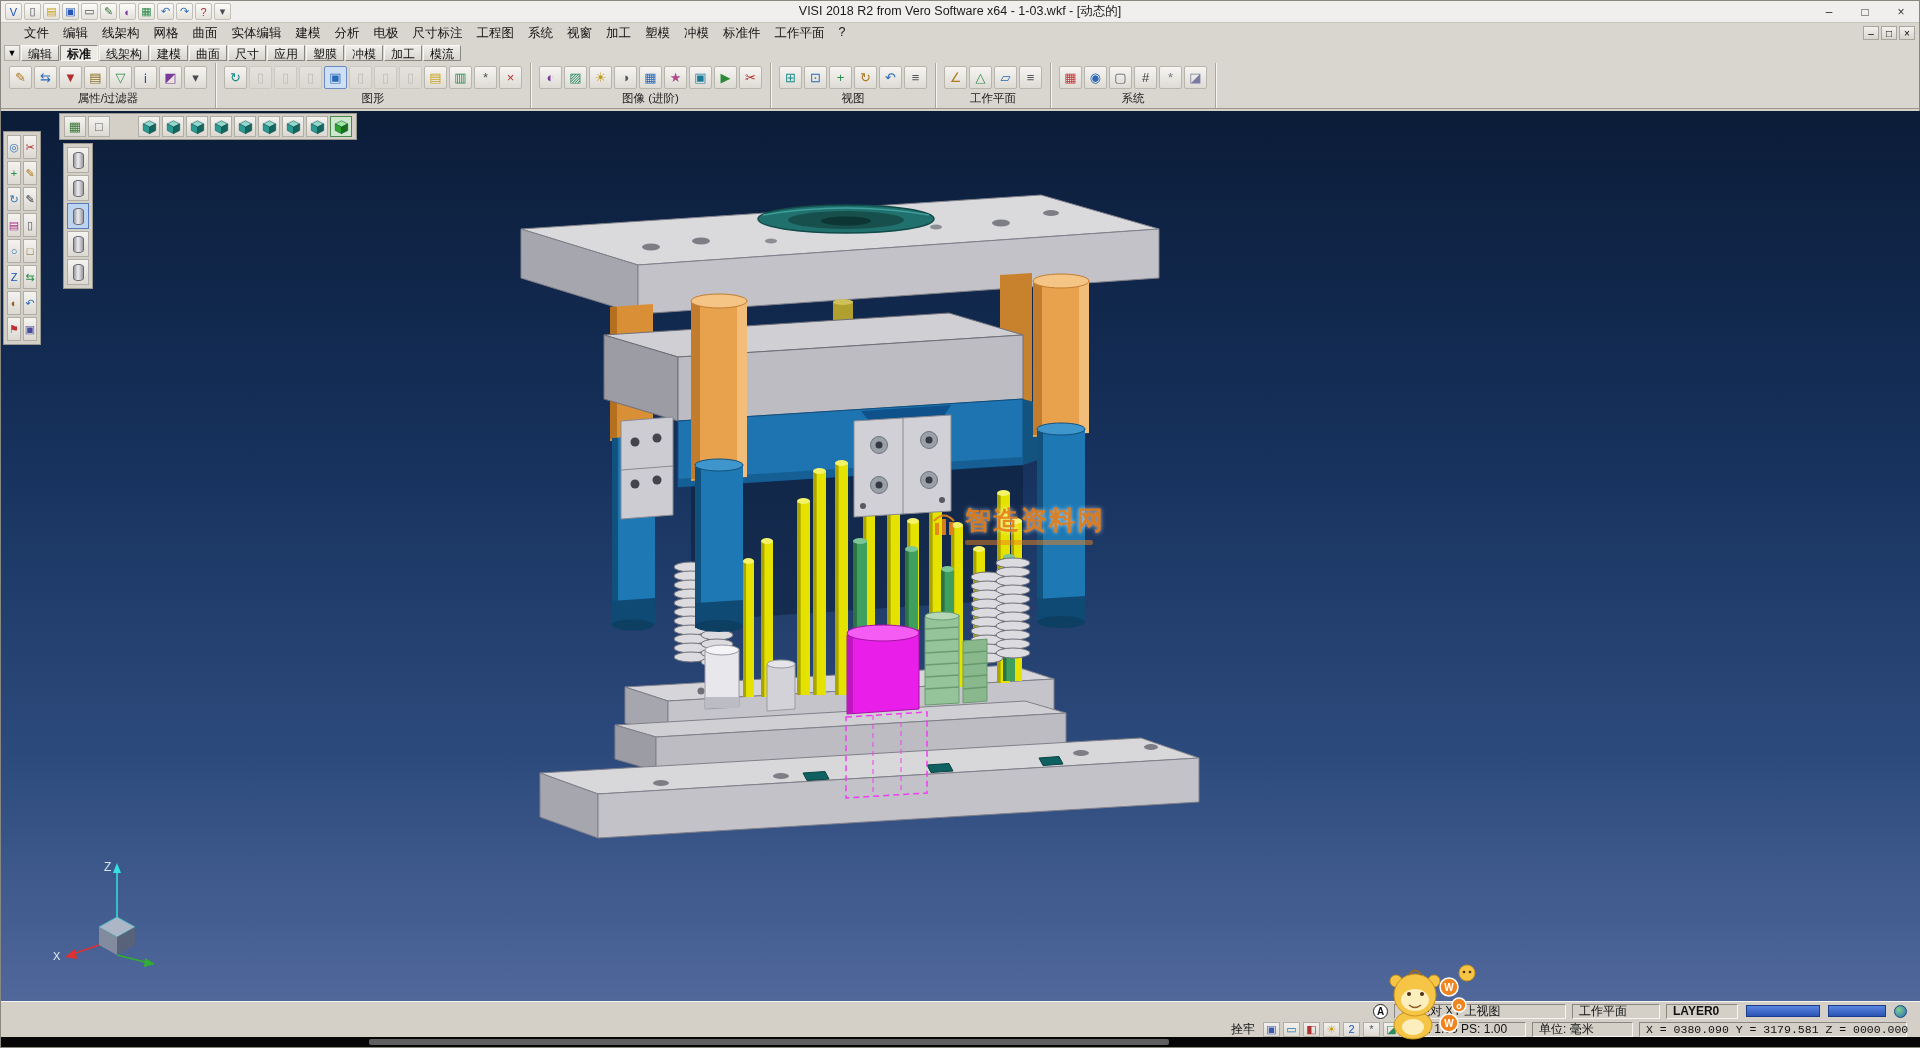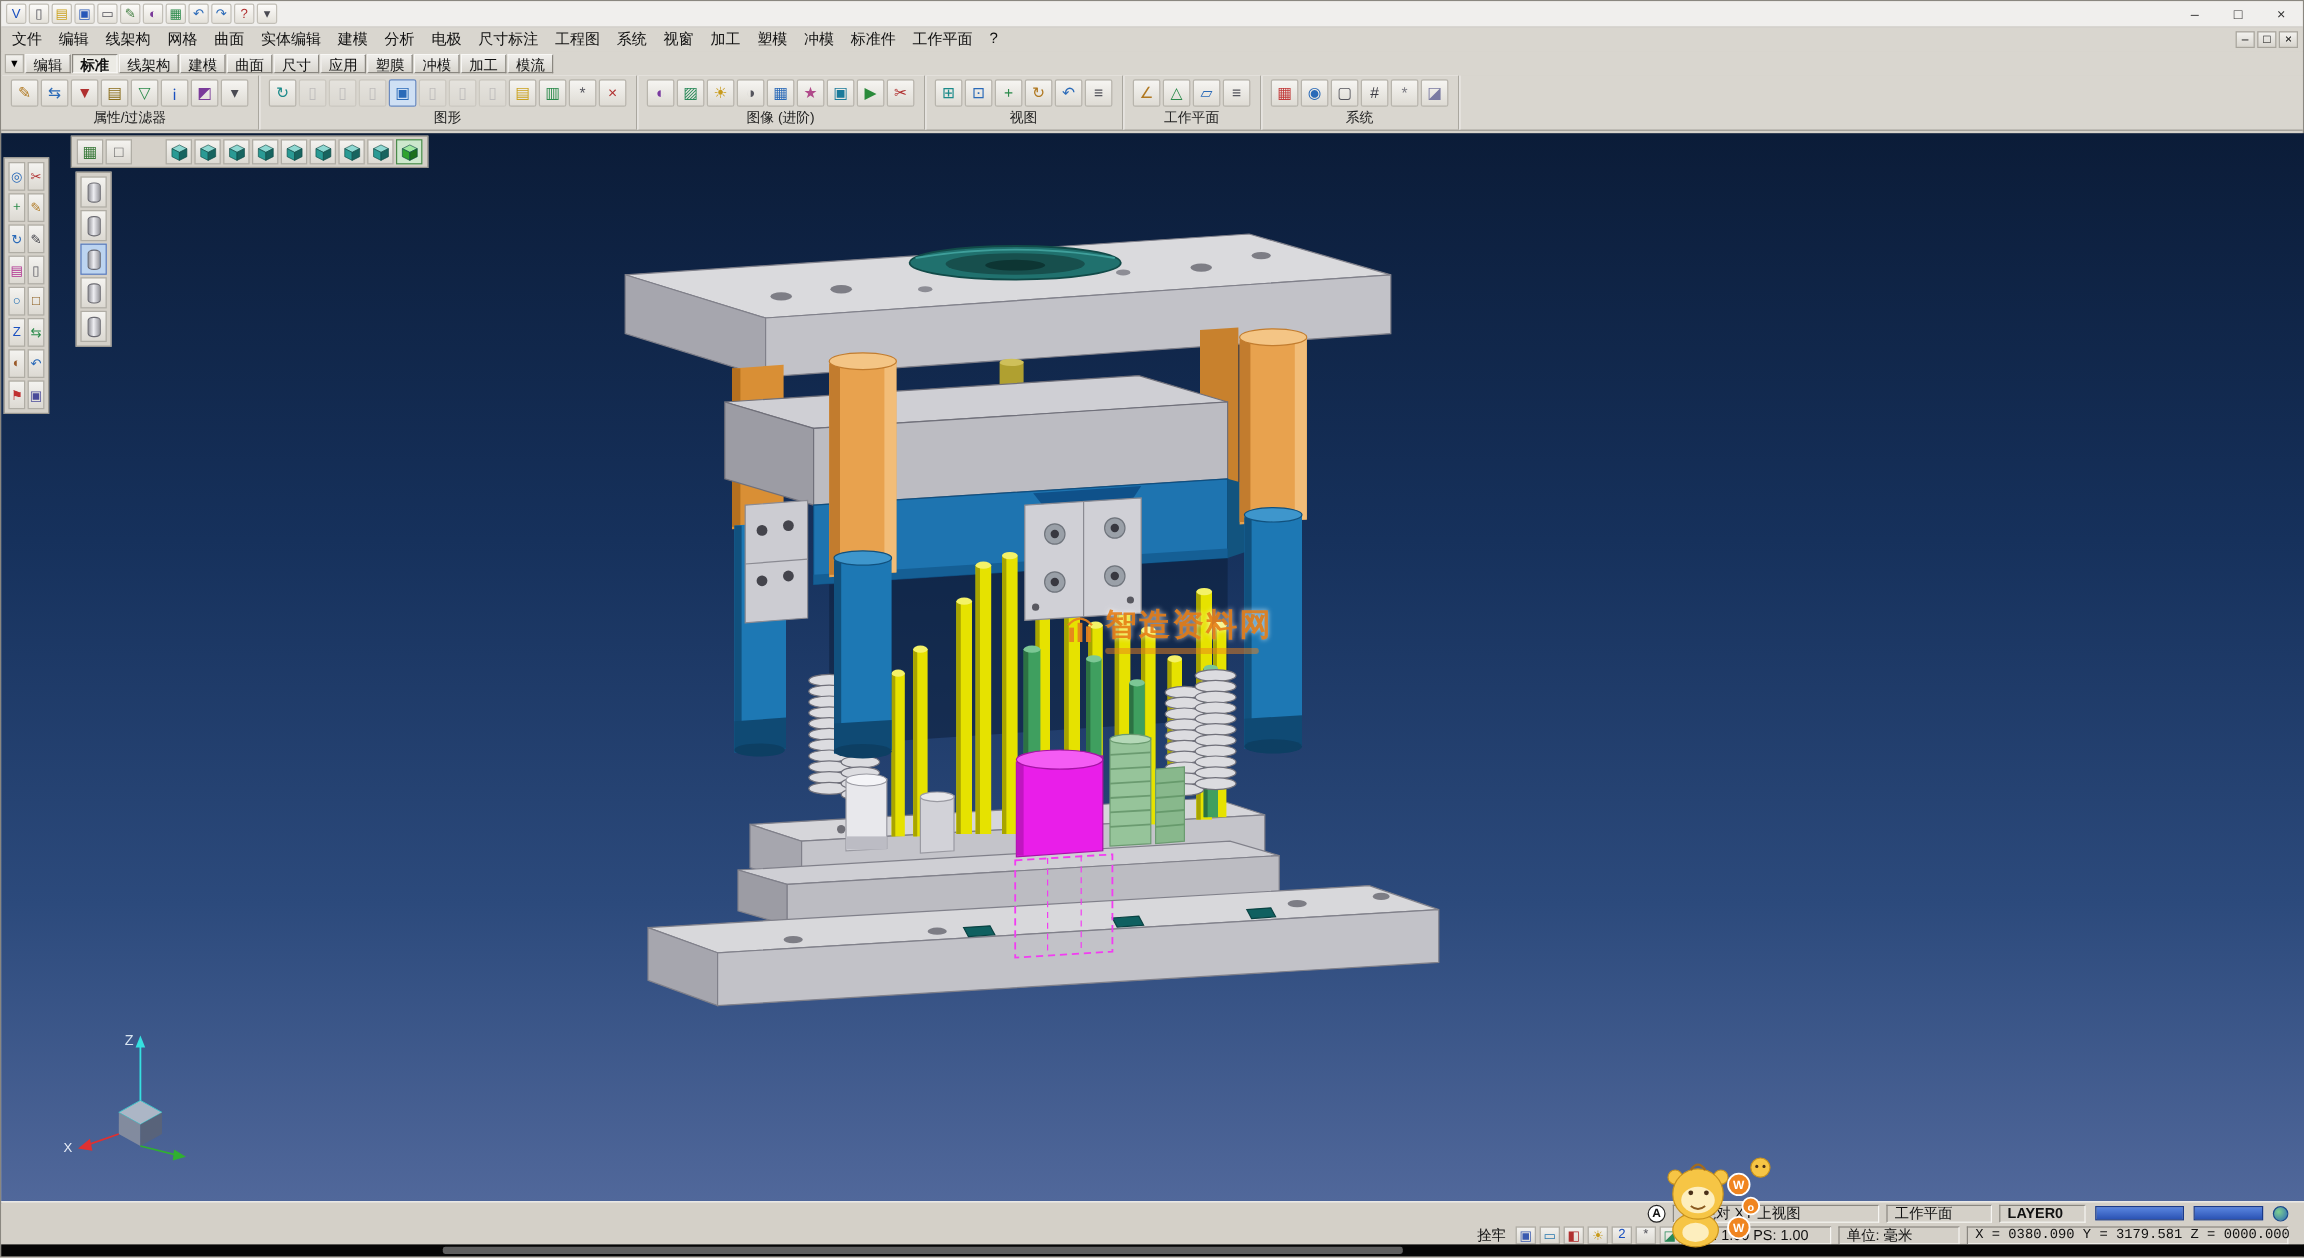--- a/index.html
+++ b/index.html
@@ -13,21 +13,21 @@
   .qa { display:flex; gap:2px; align-items:center; z-index:2; }
   .qa-btn { width:17px; height:17px; display:flex; align-items:center; justify-content:center;
     font-size:11px; background:linear-gradient(#fcfbf9,#e4e1da); border:1px solid #c2bfb7;
     border-radius:2px; cursor:default; }
   .title { position:absolute; left:0; right:0; text-align:center; font-size:12.5px; color:#1a1a1a; }
   .wincontrols { margin-left:auto; display:flex; z-index:2; }
   .win-btn { width:36px; height:21px; display:flex; align-items:center; justify-content:center;
     font-size:12px; color:#333; }
 
   
-  .menubar { height:20px; background:#d9d6cf; display:flex; align-items:center; padding-left:2px; }
+  .menubar { height:20px; background:#d9d6cf; display:flex; align-items:center; padding-left:16px; }
   .menu-item { font-size:12.5px; color:#111; padding:1px 7px; }
   .mdi { margin-left:auto; display:flex; gap:2px; padding-right:4px; }
   .mdi-btn { width:16px; height:14px; font-size:10px; display:flex; align-items:center;
     justify-content:center; background:linear-gradient(#f2f1ee,#d8d5ce); border:1px solid #a8a59d; }
 
   
   .tabrow { height:20px; background:#d9d6cf; display:flex; align-items:center; padding-left:3px; gap:1px; }
   .tab-drop { width:16px; height:16px; font-size:9px; background:linear-gradient(#f2f1ee,#dcd9d2);
     border:1px solid #b0ada5; display:flex; align-items:center; justify-content:center; }
   .tab-btn { height:16px; font-size:12px; padding:0 6px; color:#111;
@@ -64,21 +64,21 @@
     background:linear-gradient(#f4f3f0,#dcd9d2); border:1px solid #b0ada5; }
 
   .side-col { position:absolute; left:62px; top:32px; width:30px; background:#d4d0c8;
     border:1px solid #9a978f; display:flex; flex-direction:column; gap:2px; padding:3px; }
   .sc-btn { height:26px; display:flex; align-items:center; justify-content:center;
     background:linear-gradient(#f4f3f0,#dcd9d2); border:1px solid #b0ada5; }
   .sc-btn.active { background:#bcd4f0; border-color:#5a7ab8; }
   .cyl { display:inline-block; width:11px; height:17px; border:1px solid #6a6a72; border-radius:5px/3px;
     background:linear-gradient(90deg,#9a9aa0,#eeeef2 45%,#9a9aa0); }
 
-  .watermark { position:absolute; left:886px; top:392px; display:flex; gap:8px; align-items:center;
+  .watermark { position:absolute; left:930px; top:392px; display:flex; gap:8px; align-items:center;
     opacity:.92; }
   .wm-title { font-size:26px; font-weight:bold; color:#e8821e;
     text-shadow:0 0 4px rgba(255,255,255,.75); letter-spacing:2px; }
   .wm-sub { margin-top:2px; height:5px; width:128px; background:#e8821e; opacity:.55; border-radius:2px; }
 
   
   .statusbar { position:absolute; left:0; bottom:10px; width:1920px; height:36px; background:#d4d0c8;
     border-top:1px solid #f4f3f0; font-size:12px; color:#111; }
   .srow { height:18px; display:flex; align-items:center; padding:0 14px 0 6px; }
   .spacer { flex:1; }
@@ -103,20 +103,21 @@
   .strip-seg { position:absolute; left:368px; top:2px; width:800px; height:6px; background:#5f5f5f; border-radius:2px; }
 
   .mascot { position:absolute; left:1374px; top:958px; z-index:50; }
 </style>
 </head>
 <body>
 
 <div class="app">
 
   <div class="titlebar">
+    <div class="title">VISI 2018 R2 from Vero Software x64 - 1-03.wkf - [动态的]</div>
     <div class="qa" id="qa-icons">
         <button class="qa-btn" style="color: rgb(26, 80, 192);">V</button>
         <button class="qa-btn" style="color: rgb(74, 74, 82);">▯</button>
         <button class="qa-btn" style="color: rgb(202, 162, 30);">▤</button>
         <button class="qa-btn" style="color: rgb(38, 86, 184);">▣</button>
         <button class="qa-btn" style="color: rgb(85, 85, 93);">▭</button>
         <button class="qa-btn" style="color: rgb(58, 122, 58);">✎</button>
         <button class="qa-btn" style="color: rgb(122, 58, 154);">◐</button>
         <button class="qa-btn" style="color: rgb(42, 138, 74);">▦</button>
         <button class="qa-btn" style="color: rgb(42, 106, 184);">↶</button>

